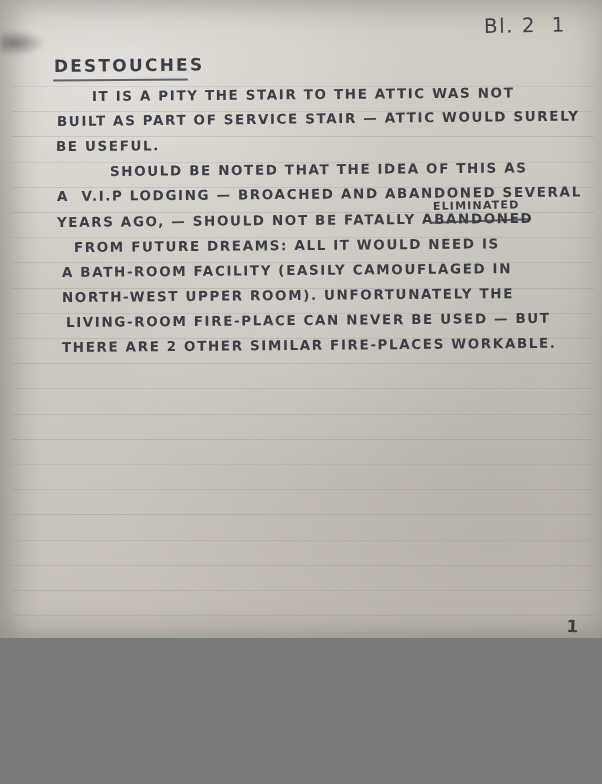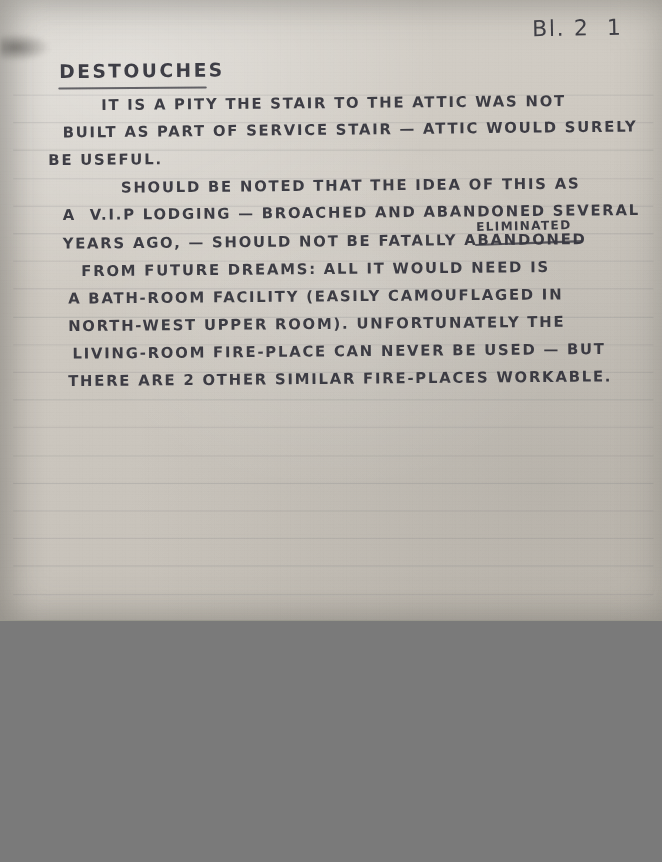--- a/index.html
+++ b/index.html
@@ -3,23 +3,23 @@
 <meta charset="utf-8">
 <style>
   html, body {
     margin: 0;
     padding: 0;
     background: #7a7a7a;
   }
   .page {
     position: relative;
     width: 602px;
-    height: 564px;
+    height: 638px;
     overflow: hidden;
-    background: #fef9c3;
+    background: #5eead4;
     font-family: "Liberation Sans", sans-serif;
   }
   
   .paper {
     position: absolute;
     inset: 0;
     background:
       radial-gradient(ellipse 420px 300px at 18% 12%, rgba(255,255,255,0.35), rgba(255,255,255,0) 70%),
       radial-gradient(ellipse 520px 420px at 82% 78%, rgba(120,118,112,0.18), rgba(0,0,0,0) 72%),
       radial-gradient(ellipse 300px 220px at 50% 50%, rgba(255,255,255,0.16), rgba(0,0,0,0) 75%),
@@ -164,21 +164,21 @@
 
   <div class="ink">
 
     <div class="hw hdr-num" style="left:484px; top:14px; transform: rotate(-1deg);">Bl. 2  1</div>
 
     <div class="hw title caps" style="left:54px; top:56px; transform: rotate(-0.6deg);">DESTOUCHES</div>
     <div class="title-underline" style="left:53px; top:79px; width:135px; transform: rotate(-0.4deg);"></div>
 
     <div class="hw body-line caps" style="left:92px; top:88px; transform: rotate(-0.5deg);">IT IS A PITY THE STAIR TO THE ATTIC WAS NOT</div>
     <div class="hw body-line caps" style="left:57px; top:113px; transform: rotate(-0.6deg);">BUILT AS PART OF SERVICE STAIR — ATTIC WOULD SURELY</div>
-    <div class="hw body-line caps" style="left:44px; top:138px; transform: rotate(-0.4deg);">BE USEFUL.</div>
+    <div class="hw body-line caps" style="left:56px; top:138px; transform: rotate(-0.4deg);">BE USEFUL.</div>
 
     <div class="hw body-line caps" style="left:110px; top:163px; transform: rotate(-0.5deg);">SHOULD BE NOTED THAT THE IDEA OF THIS AS</div>
     <div class="hw body-line caps" style="left:57px; top:188px; transform: rotate(-0.5deg);">A  V.I.P LODGING — BROACHED AND ABANDONED SEVERAL</div>
     <div class="hw body-line caps" style="left:57px; top:214px; transform: rotate(-0.5deg);">YEARS AGO, — SHOULD NOT BE FATALLY ABANDONED</div>
 
     <div class="hw small-caret caps" style="left:433px; top:200px; transform: rotate(-1.2deg);">ELIMINATED</div>
     <div class="strike" style="left:432px; top:220px; width:98px; transform: rotate(-2deg);"></div>
 
     <div class="hw body-line caps" style="left:74px; top:239px; transform: rotate(-0.5deg);">FROM FUTURE DREAMS: ALL IT WOULD NEED IS</div>
     <div class="hw body-line caps" style="left:62px; top:264px; transform: rotate(-0.5deg);">A BATH-ROOM FACILITY (EASILY CAMOUFLAGED IN</div>

